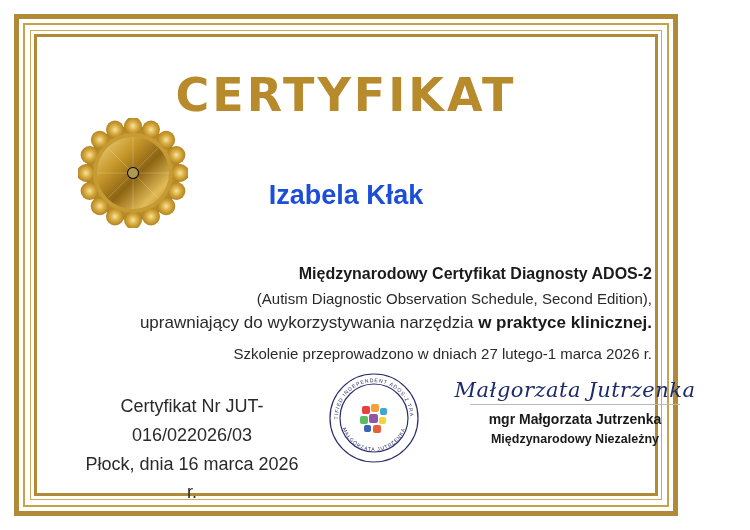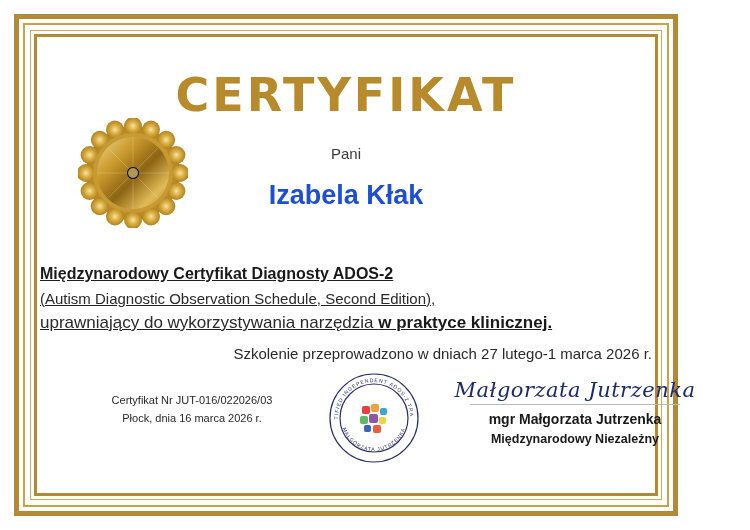--- a/index.html
+++ b/index.html
@@ -102,23 +102,22 @@
     left: 0; right: 0;
     text-align: center;
     font-size: 15px;
     color: #3a3a3a;
   }
 
   .body-block {
     position: absolute;
     top: 222px;
     left: 0; right: 0;
-    text-align: left;
+    text-align: right;
     line-height: 1.55;
-    text-decoration: underline;
   }
   .body-line1 {
     font-size: 16px;
     font-weight: bold;
     color: #1a1a1a;
   }
   .body-line2 {
     font-size: 15px;
     color: #2a2a2a;
   }
@@ -145,21 +144,21 @@
     right: 0;
     height: 96px;
   }
 
   .cert-meta {
     position: absolute;
     left: 42px;
     top: 20px;
     width: 220px;
     text-align: center;
-    font-size: 11px;
+    font-size: 18px;
     color: #2a2a2a;
     line-height: 1.6;
   }
 
   .trainer-logo {
     position: absolute;
     left: 288px;
     top: 0px;
     width: 92px;
     height: 92px;
@@ -262,21 +261,20 @@
             <line x1="0" y1="0" x2="-25" y2="-25"></line>
           </g>
           <circle cx="0" cy="0" r="6" fill="#e8c濃"></circle>
           <circle cx="0" cy="0" r="5" fill="#eccb6e" opacity="0.75"></circle>
         </g>
       </svg>
     </div>
 
     <div class="title">CERTYFIKAT</div>
 
-    <div class="salutation">Pani</div>
 
     <div class="recipient">Izabela Kłak</div>
 
 
     <div class="body-block">
       <div class="body-line1">Międzynarodowy Certyfikat Diagnosty ADOS-2</div>
       <div class="body-line2">(Autism Diagnostic Observation Schedule, Second Edition),</div>
       <div class="body-line3"><span>uprawniający do wykorzystywania narzędzia </span><b>w praktyce klinicznej.</b></div>
     </div>
 

